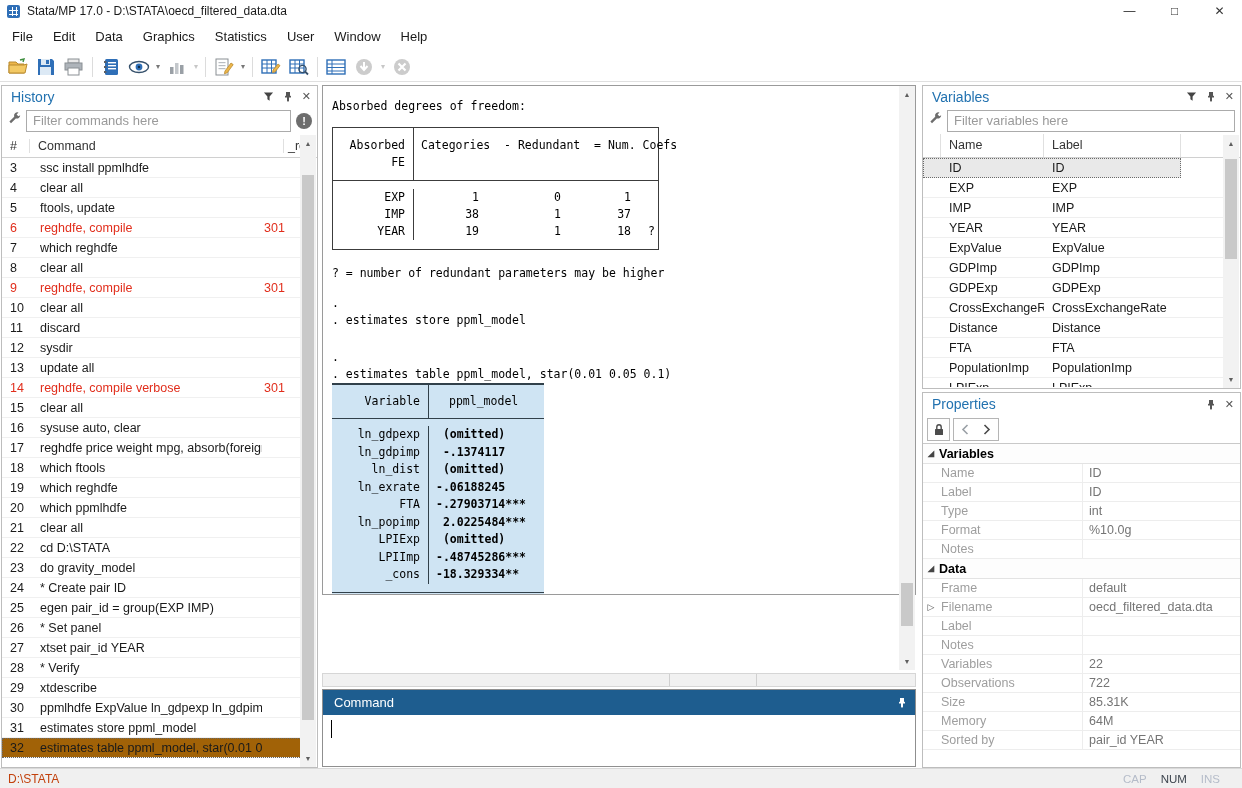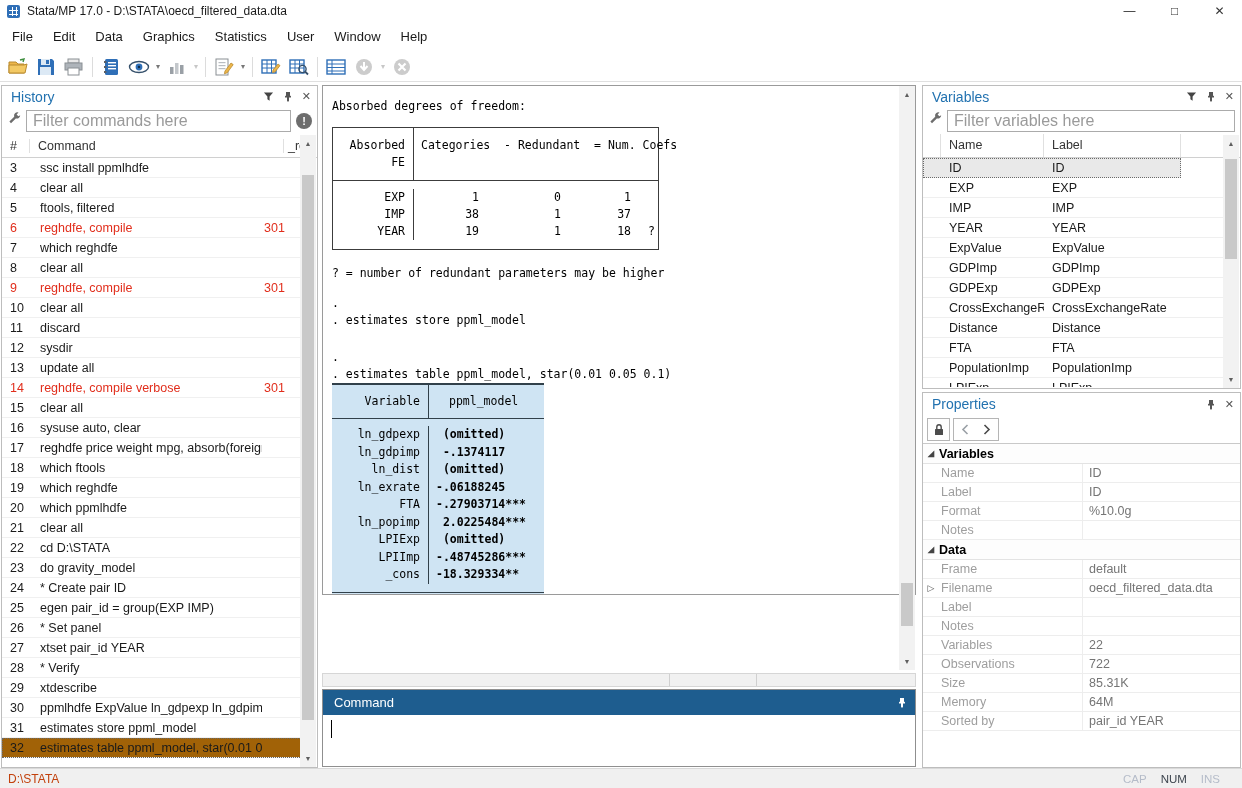--- a/index.html
+++ b/index.html
@@ -34,21 +34,21 @@
   
   .panel { position:absolute; background:#fff; border:1px solid #bdbdbd; }
   .panel-header { height:21px; display:flex; align-items:center; padding:0 6px 0 9px; }
   .panel-title { font-size:14px; color:#2272b0; }
   .ph-icons { margin-left:auto; display:flex; align-items:center; gap:9px; }
   .ph-icon { color:#555; font-size:11px; line-height:1; display:flex; align-items:center;}
   .ph-icon svg { display:block; }
   
   .filter-row { height:27px; display:flex; align-items:center; padding:0 5px 0 5px; }
   .wrench { margin-right:4px; flex:0 0 auto; }
-  .filter-input { flex:1; height:22px; border:1px solid #ababab; font-size:16px; padding:0 6px; font-family:"Liberation Sans",sans-serif; color:#333; outline:none; }
+  .filter-input { flex:1; height:22px; border:1px solid #ababab; font-size:13px; padding:0 6px; font-family:"Liberation Sans",sans-serif; color:#333; outline:none; }
   .filter-input::placeholder { color:#9a9a9a; }
   .excl { width:16px; height:16px; border-radius:50%; background:#6d6d6d; color:#fff; font-size:11px; font-weight:bold; display:flex; align-items:center; justify-content:center; margin-left:5px; flex:0 0 auto;}
   
   #history { left:1px; top:85px; width:317px; height:683px; }
   .hist-cols { height:24px; display:flex; align-items:center; font-size:12.5px; color:#333; border-bottom:1px solid #d0d0d0; position:relative; }
   .hc-num { width:28px; padding-left:8px; border-right:1px solid #e0e0e0; }
   .hc-cmd { flex:1; padding-left:8px; }
   .hc-rc { width:34px; border-left:1px solid #e0e0e0; padding-left:4px; }
   .hist-rows { position:absolute; left:0; top:72px; width:300px; height:601px; overflow:hidden; }
   .hist-row { height:20px; display:flex; align-items:center; font-size:12.5px; color:#1a1a1a; border-bottom:1px solid #f0f0f0; position:relative; }
@@ -293,21 +293,21 @@
         </div>
 
         <div class="hist-row">
           <span class="hr-num">4</span>
           <span class="hr-cmd">clear all</span>
           <span class="hr-rc"></span>
         </div>
 
         <div class="hist-row">
           <span class="hr-num">5</span>
-          <span class="hr-cmd">ftools, filtered</span>
+          <span class="hr-cmd">ftools, update</span>
           <span class="hr-rc"></span>
         </div>
 
         <div class="hist-row error">
           <span class="hr-num">6</span>
           <span class="hr-cmd">reghdfe, compile</span>
           <span class="hr-rc">301</span>
         </div>
 
         <div class="hist-row">
@@ -738,20 +738,25 @@
             <span class="pr-label">Name</span>
             <span class="pr-value">ID</span>
           </div>
 
           <div class="prop-row">
             <span class="pr-mk"></span>
             <span class="pr-label">Label</span>
             <span class="pr-value">ID</span>
           </div>
 
+          <div class="prop-row">
+            <span class="pr-mk"></span>
+            <span class="pr-label">Type</span>
+            <span class="pr-value">int</span>
+          </div>
 
           <div class="prop-row">
             <span class="pr-mk"></span>
             <span class="pr-label">Format</span>
             <span class="pr-value">%10.0g</span>
           </div>
 
 
           <div class="prop-row">
             <span class="pr-mk"></span>

